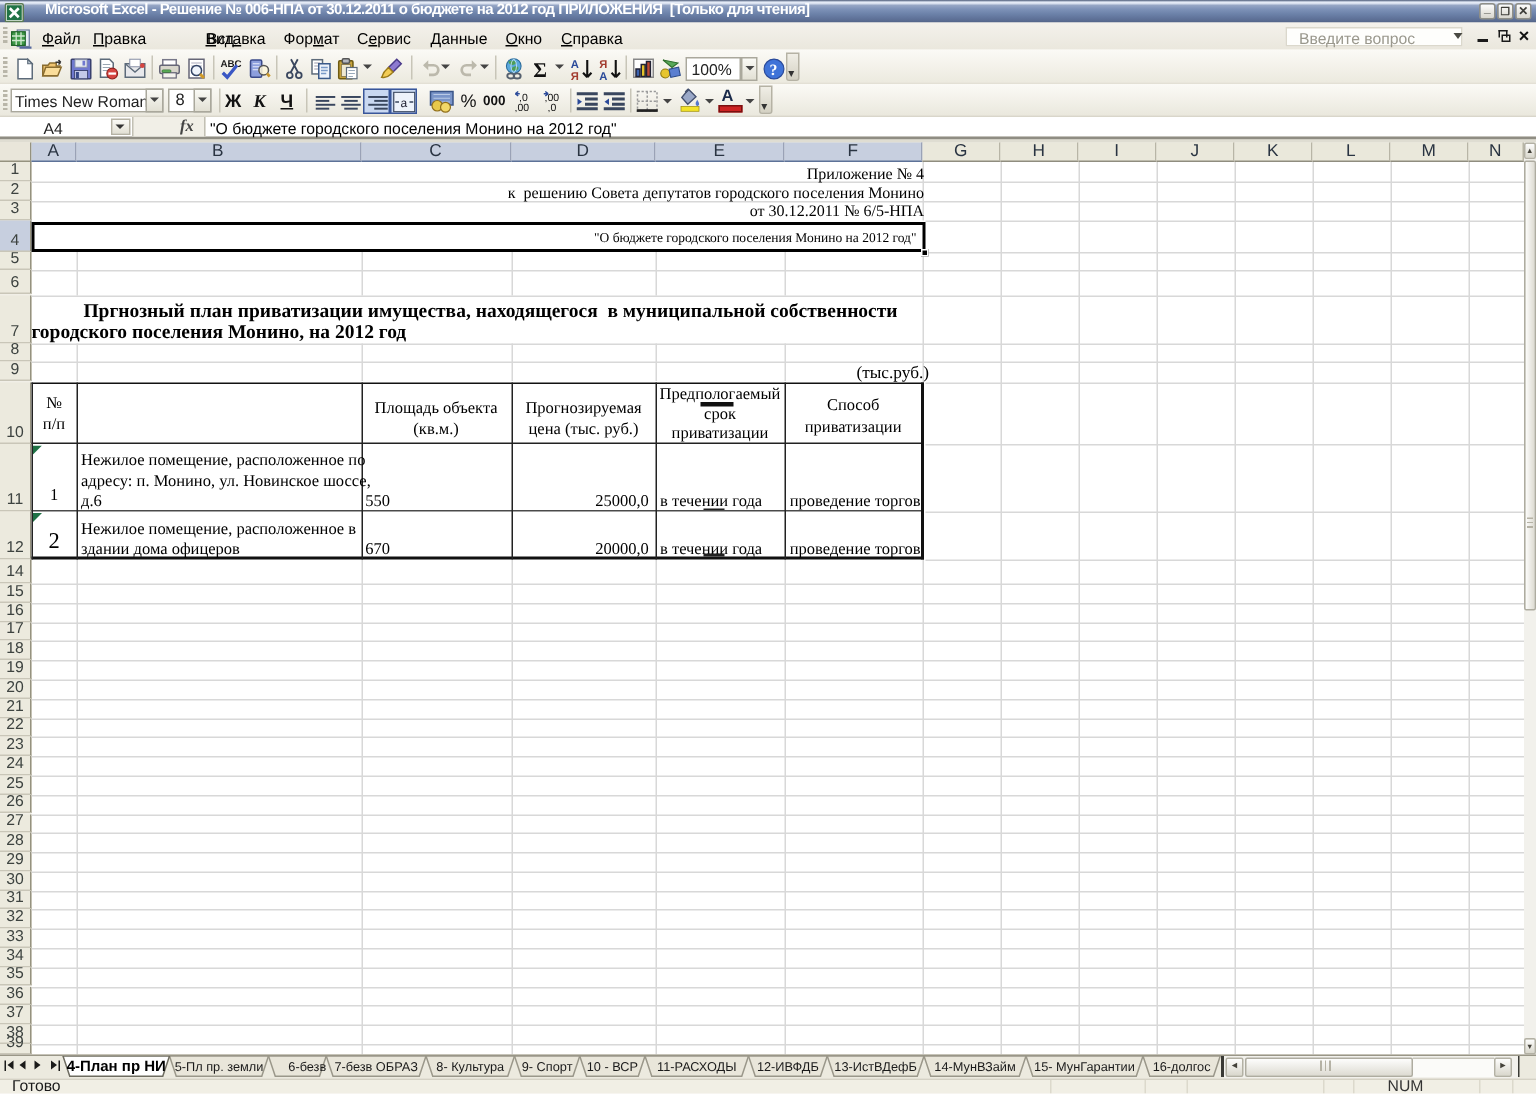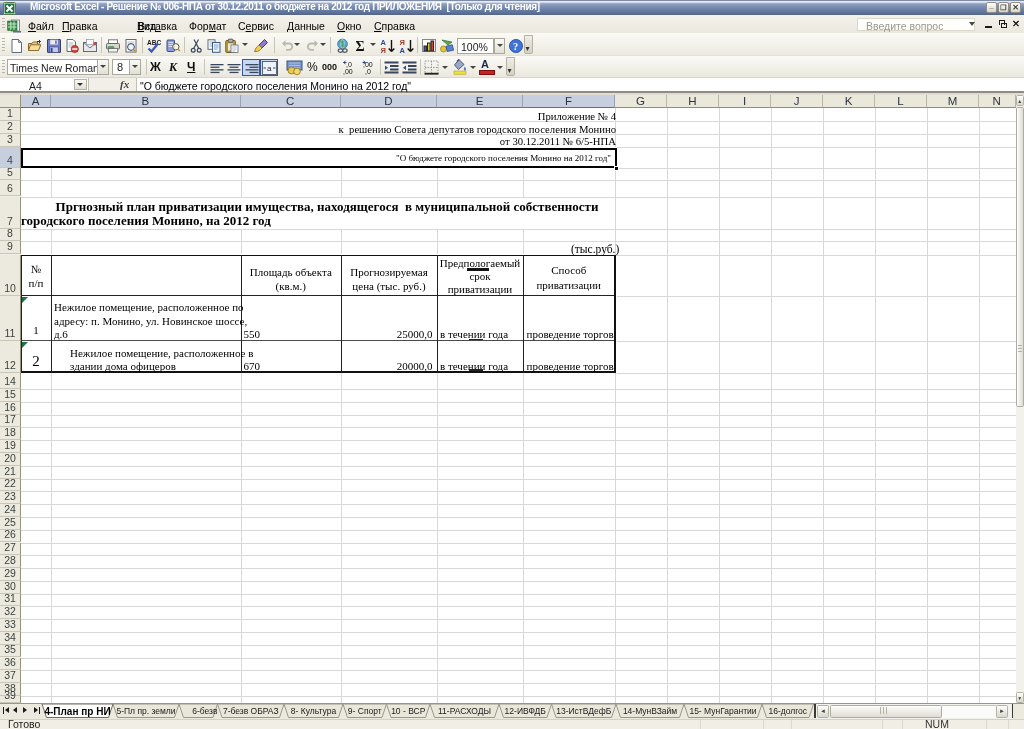--- a/index.html
+++ b/index.html
@@ -422,21 +422,21 @@
 <div class="a" style="left:467px;top:268.4px;width:22px;height:2.6px;background:#111;"></div>
 <div class="a" style="left:523px;top:263.2px;width:91.5px;font:11px 'Liberation Serif',serif;color:#000;text-align:center;line-height:15.2px;white-space:nowrap;">Способ<br>приватизации</div>
 <div class="a" style="left:21px;top:323.5px;width:30px;font:11px 'Liberation Serif',serif;color:#000;text-align:center;line-height:12px;white-space:nowrap;">1</div>
 <div class="a" style="left:54px;top:301.2px;font:11px 'Liberation Serif',serif;color:#000;line-height:13.4px;white-space:nowrap;">Нежилое помещение, расположенное по<br>адресу: п. Монино, ул. Новинское шоссе,<br>д.6</div>
 <div class="a" style="left:243.5px;top:328.1px;font:11px 'Liberation Serif',serif;color:#000;white-space:nowrap;">550</div>
 <div class="a" style="left:341px;top:328.1px;width:91.5px;font:11px 'Liberation Serif',serif;color:#000;text-align:right;white-space:nowrap;">25000,0</div>
 <div class="a" style="left:440px;top:328.3px;font:11px 'Liberation Serif',serif;color:#000;white-space:nowrap;">в течении года</div>
 <div class="a" style="left:469px;top:338.7px;width:14px;height:1.8px;background:#222;"></div>
 <div class="a" style="left:526.5px;top:328.3px;font:11px 'Liberation Serif',serif;color:#000;white-space:nowrap;">проведение торгов</div>
 <div class="a" style="left:21px;top:355.3px;width:30px;font:15px 'Liberation Serif',serif;color:#000;text-align:center;line-height:13px;white-space:nowrap;">2</div>
-<div class="a" style="left:54px;top:346.6px;font:11px 'Liberation Serif',serif;color:#000;line-height:13.4px;white-space:nowrap;margin-left:16px;">Нежилое помещение, расположенное в<br>здании дома офицеров</div>
+<div class="a" style="left:54px;top:346.6px;font:11px 'Liberation Serif',serif;color:#000;line-height:13.4px;white-space:nowrap;">Нежилое помещение, расположенное в<br>здании дома офицеров</div>
 <div class="a" style="left:243.5px;top:359.9px;font:11px 'Liberation Serif',serif;color:#000;white-space:nowrap;">670</div>
 <div class="a" style="left:341px;top:359.9px;width:91.5px;font:11px 'Liberation Serif',serif;color:#000;text-align:right;white-space:nowrap;">20000,0</div>
 <div class="a" style="left:440px;top:360.1px;font:11px 'Liberation Serif',serif;color:#000;white-space:nowrap;">в течении года</div>
 <div class="a" style="left:469px;top:369.4px;width:14px;height:1.7px;background:#222;"></div>
 <div class="a" style="left:526.5px;top:360.1px;font:11px 'Liberation Serif',serif;color:#000;white-space:nowrap;">проведение торгов</div>
 <svg class="a" style="left:22px;top:296.6px" width="6" height="6" viewBox="0 0 6 6">
       <path d="M0 0 H6 L0 6 Z" fill="#1e7145"></path>
     </svg>
 <svg class="a" style="left:22px;top:342px" width="6" height="6" viewBox="0 0 6 6">
       <path d="M0 0 H6 L0 6 Z" fill="#1e7145"></path>

